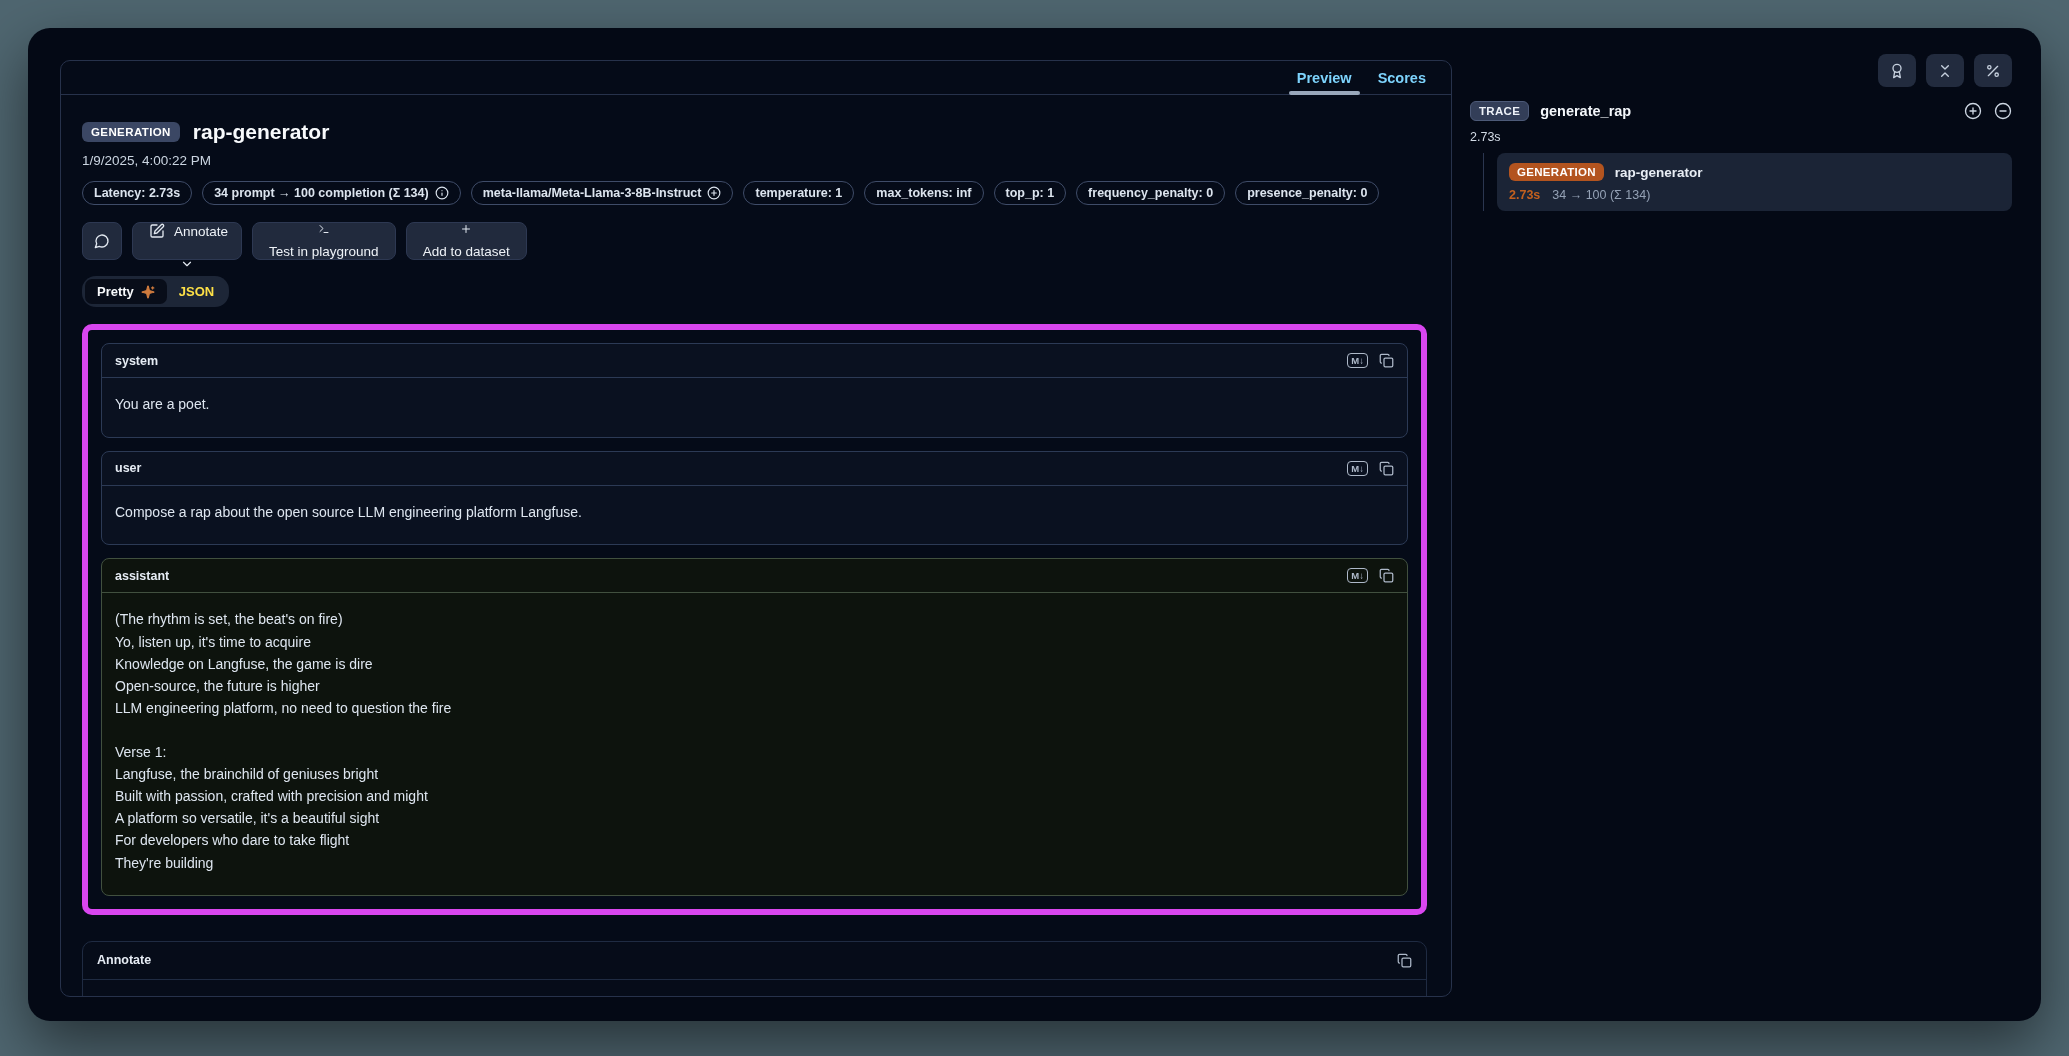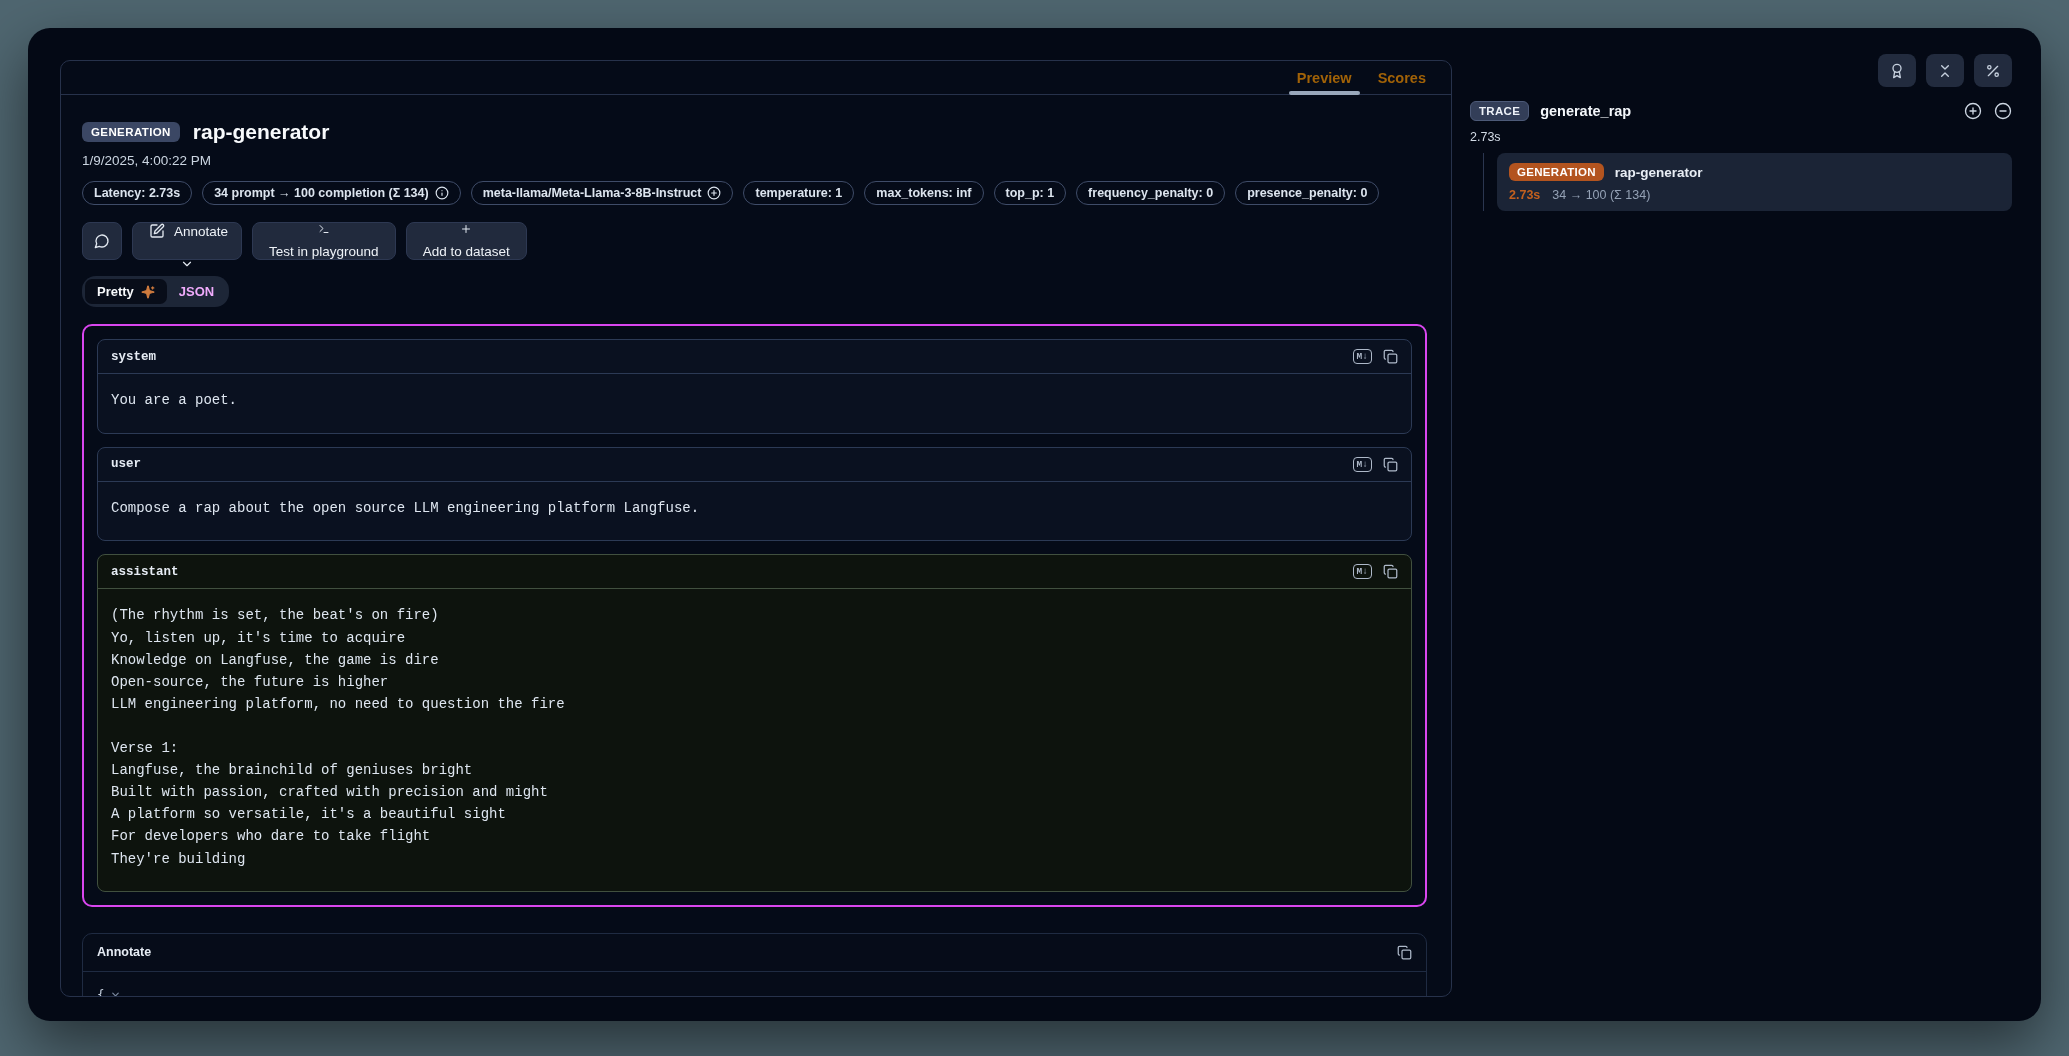--- a/index.html
+++ b/index.html
@@ -26,21 +26,21 @@
     background:#050b18;
     display:flex; flex-direction:column;
   }
   .card-header {
     height:34px; flex:none;
     border-bottom:1px solid #27324b;
     display:flex; justify-content:flex-end; align-items:stretch;
     padding-right:12px;
   }
   .tab {
-    font-size:14.5px; font-weight:bold; color:#a16207;
+    font-size:14.5px; font-weight:bold; color:#7dd3fc;
     display:flex; align-items:center; padding:0 13px;
     position:relative; cursor:pointer;
   }
   .tab.active::after {
     content:""; position:absolute; left:5px; right:5px; bottom:-1px;
     height:4px; background:#9aa8bb; border-radius:2px;
   }
   .card-content { flex:1; padding:25px 24px 0 21px; overflow:hidden; }
 
   .title-row { display:flex; align-items:center; gap:13px; }
@@ -73,31 +73,30 @@
   .btn-split { padding:0; }
   .split-main { display:flex; align-items:center; gap:9px; height:100%; padding:0 13px 0 16px; cursor:pointer; }
   .split-divider { width:1px; height:100%; background:#39465f; }
   .split-caret { display:flex; align-items:center; height:100%; padding:0 12px; cursor:pointer; }
 
   .format-toggle {
     margin-top:16px; display:inline-flex; align-items:center;
     background:#1d2637; border-radius:14px; padding:3px;
   }
   .format-option {
-    font-size:13px; font-weight:bold; color:#f0abfc;
+    font-size:13px; font-weight:bold; color:#fde047;
     padding:5px 12px; border-radius:7px;
     display:flex; gap:7px; align-items:center; cursor:pointer;
   }
   .format-option.active { background:#080d19; color:#f8fafc; }
 
   .messages-box {
     margin-top:17px;
-    border:2px solid #d946ef; border-radius:10px;
+    border:6px solid #d946ef; border-radius:10px;
     padding:13px;
-    font-family:Liberation Mono, monospace;
   }
   .msg { border:1px solid #2c3a55; border-radius:8px; background:#0a1120; margin-bottom:13px; overflow:hidden; }
   .msg:last-child { margin-bottom:0; }
   .msg-header {
     display:flex; align-items:center; justify-content:space-between;
     padding:9px 13px; border-bottom:1px solid #2c3a55;
   }
   .msg-role { font-size:12.5px; font-weight:bold; color:#e6ecf4; }
   .msg-tools { display:flex; gap:11px; align-items:center; }
   .md-chip {

